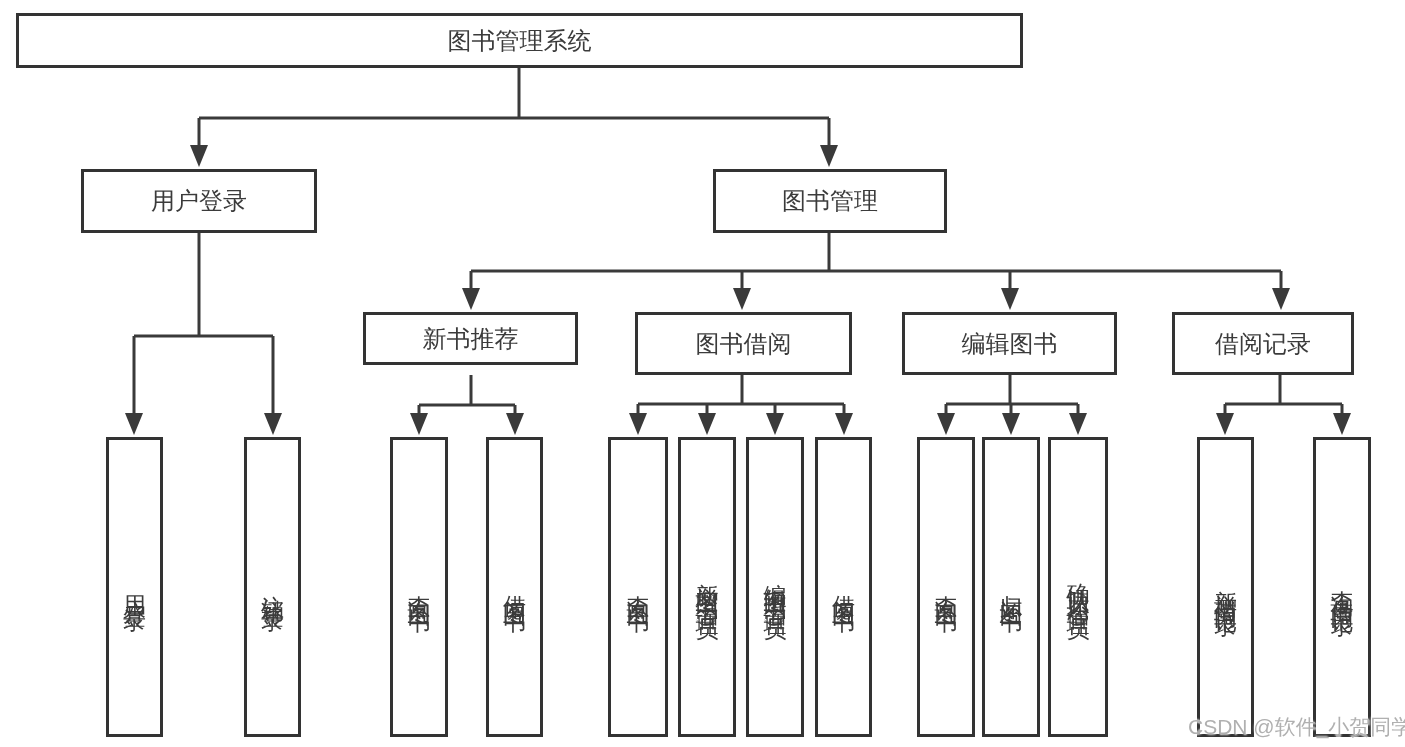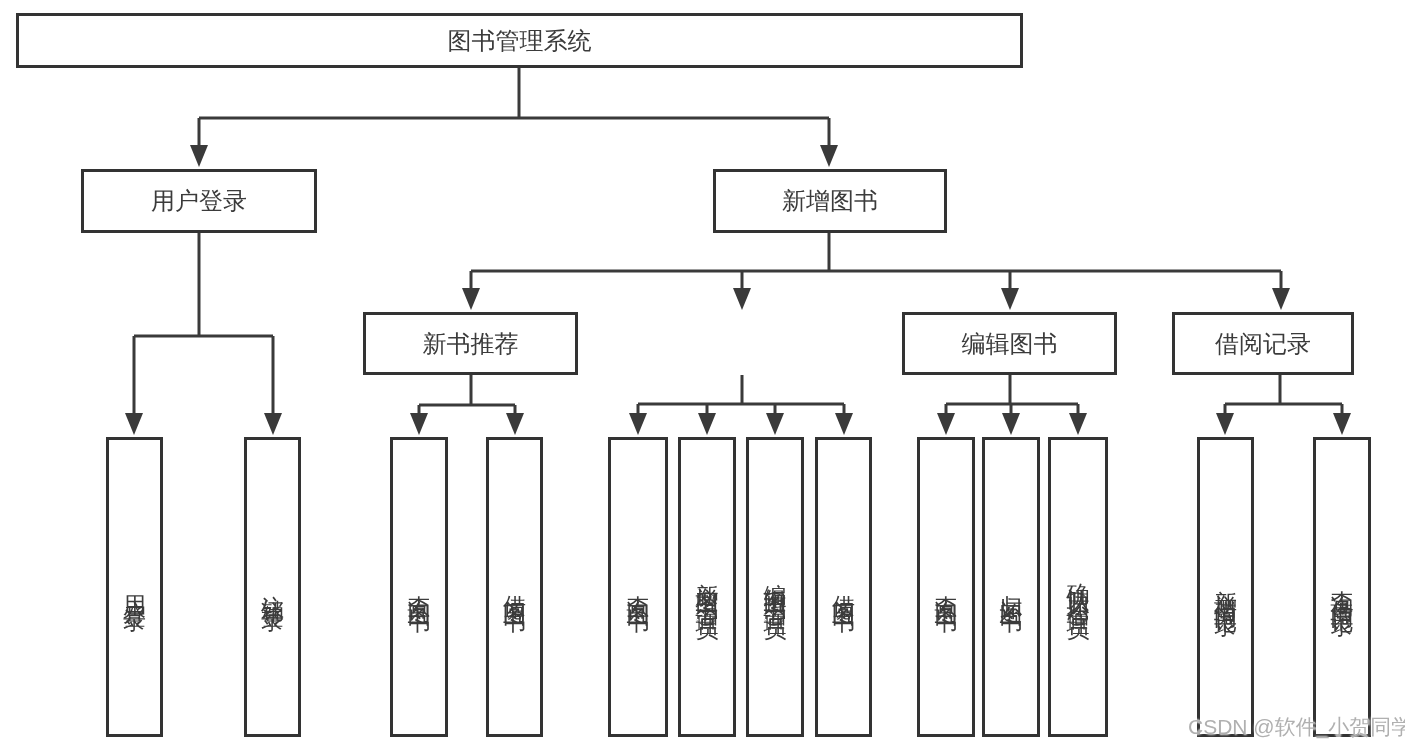--- a/index.html
+++ b/index.html
@@ -37,21 +37,21 @@
     writing-mode: vertical-rl;
     text-orientation: mixed;
     font-size: 23px;
     letter-spacing: 5px;
     white-space: normal;
   }
   
   #root   { left: 16px;   top: 13px;  width: 1007px; height: 55px; }
   #n-user { left: 81px;   top: 169px; width: 236px;  height: 64px; }
   #n-book { left: 713px;  top: 169px; width: 234px;  height: 64px; }
-  #n-new  { left: 363px;  top: 312px; width: 215px;  height: 63px; }
+  #n-new  { left: 363px;  top: 312px; width: 215px;  height: 53px; }
   #n-bor  { left: 635px;  top: 312px; width: 217px;  height: 63px; }
   #n-cur  { left: 902px;  top: 312px; width: 215px;  height: 63px; }
   #n-rec  { left: 1172px; top: 312px; width: 182px;  height: 63px; }
   
   .leaf { top: 437px; height: 300px; }
   #l1  { left: 106px;  width: 57px; }
   #l2  { left: 244px;  width: 57px; }
   #l3  { left: 390px;  width: 58px; }
   #l4  { left: 486px;  width: 57px; }
   #l5  { left: 608px;  width: 60px; }
@@ -115,23 +115,24 @@
       <polygon points="1002,413 1020,413 1011,435"></polygon>
       <polygon points="1069,413 1087,413 1078,435"></polygon>
       <polygon points="1216,413 1234,413 1225,435"></polygon>
       <polygon points="1333,413 1351,413 1342,435"></polygon>
     </g>
   </svg>
 
   <div class="node" id="root">图书管理系统</div>
 
   <div class="node" id="n-user">用户登录</div>
-  <div class="node" id="n-book">新增图书</div>
+  <div class="node" id="n-book">图书管理</div>
 
   <div class="node" id="n-new">新书推荐</div>
+  <div class="node" id="n-bor">图书借阅</div>
   <div class="node" id="n-cur">编辑图书</div>
   <div class="node" id="n-rec">借阅记录</div>
 
   <div class="node leaf" id="l1">用户登录</div>
   <div class="node leaf" id="l2">注销登录</div>
   <div class="node leaf" id="l3">查询图书</div>
   <div class="node leaf" id="l4">借阅图书</div>
   <div class="node leaf" id="l5">查询图书</div>
   <div class="node leaf" id="l6">新增图书（管理员）</div>
   <div class="node leaf" id="l7">编辑图书（管理员）</div>

